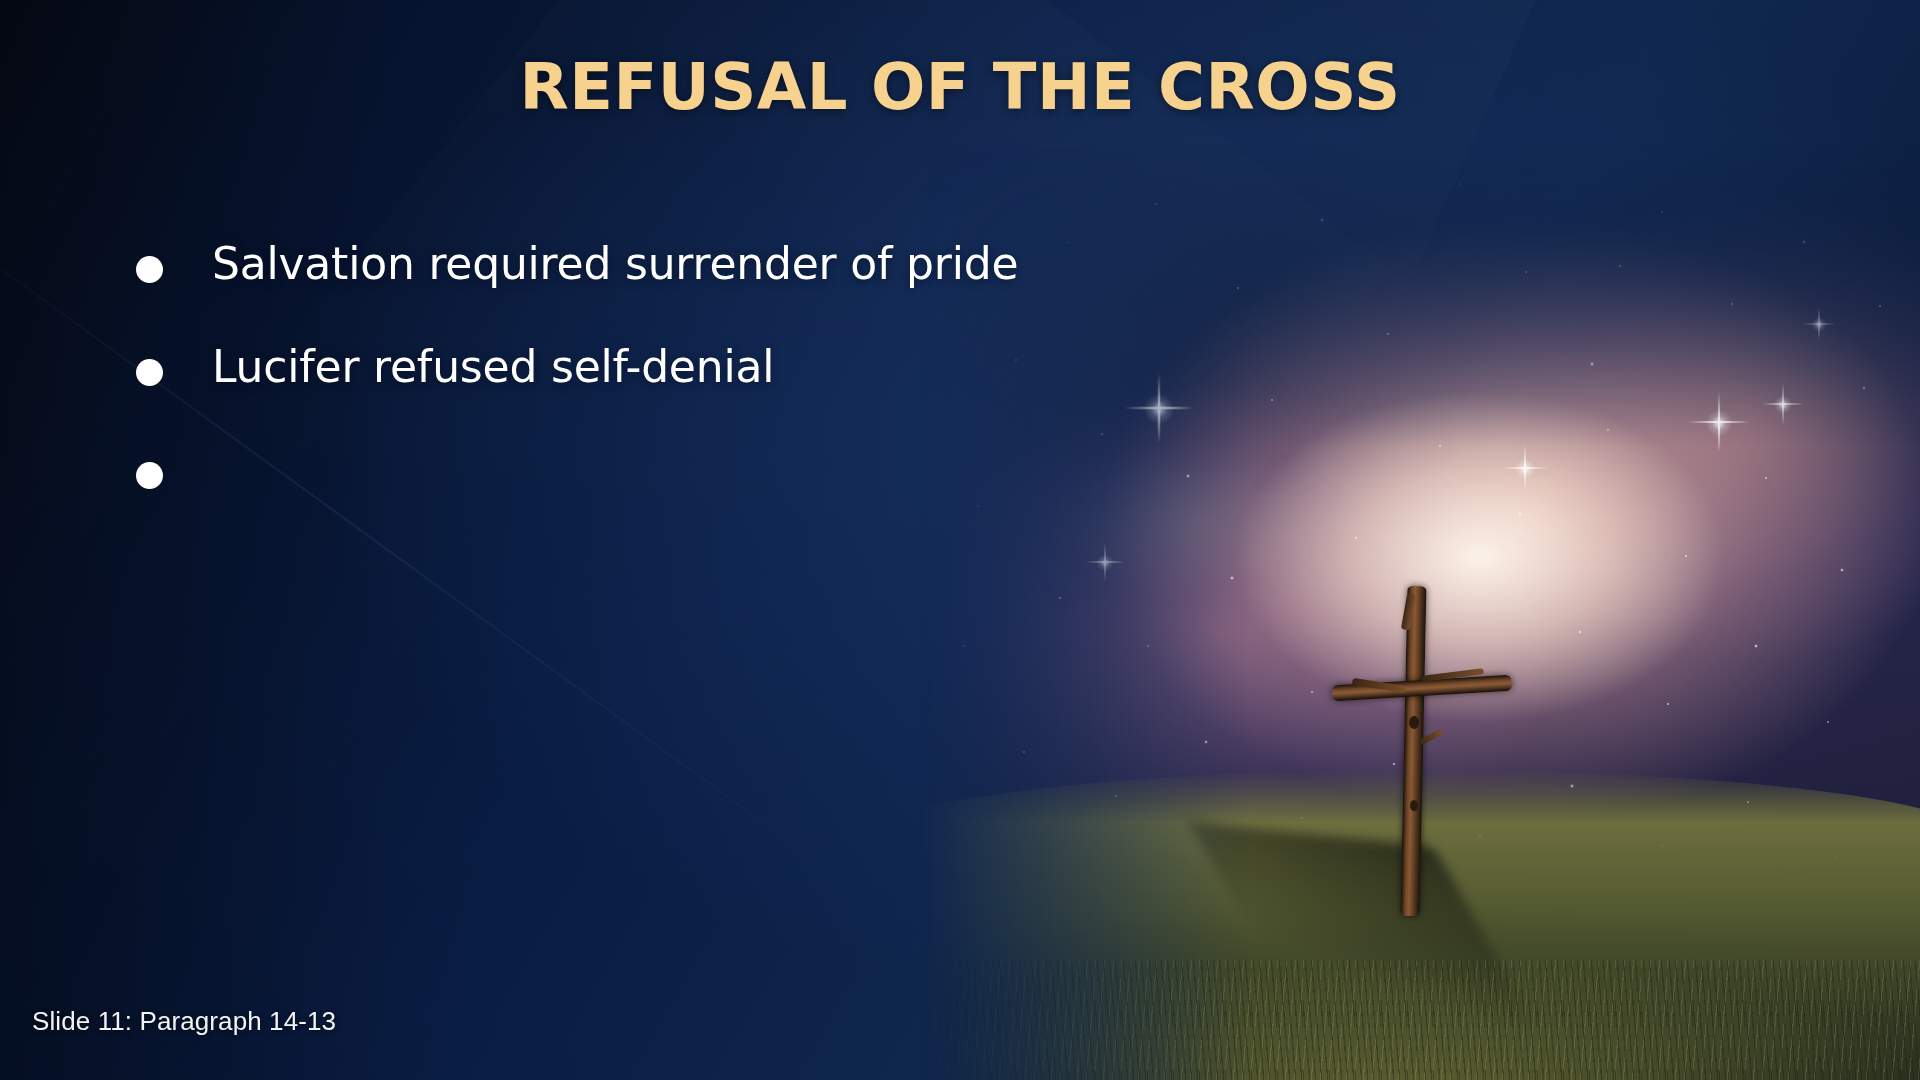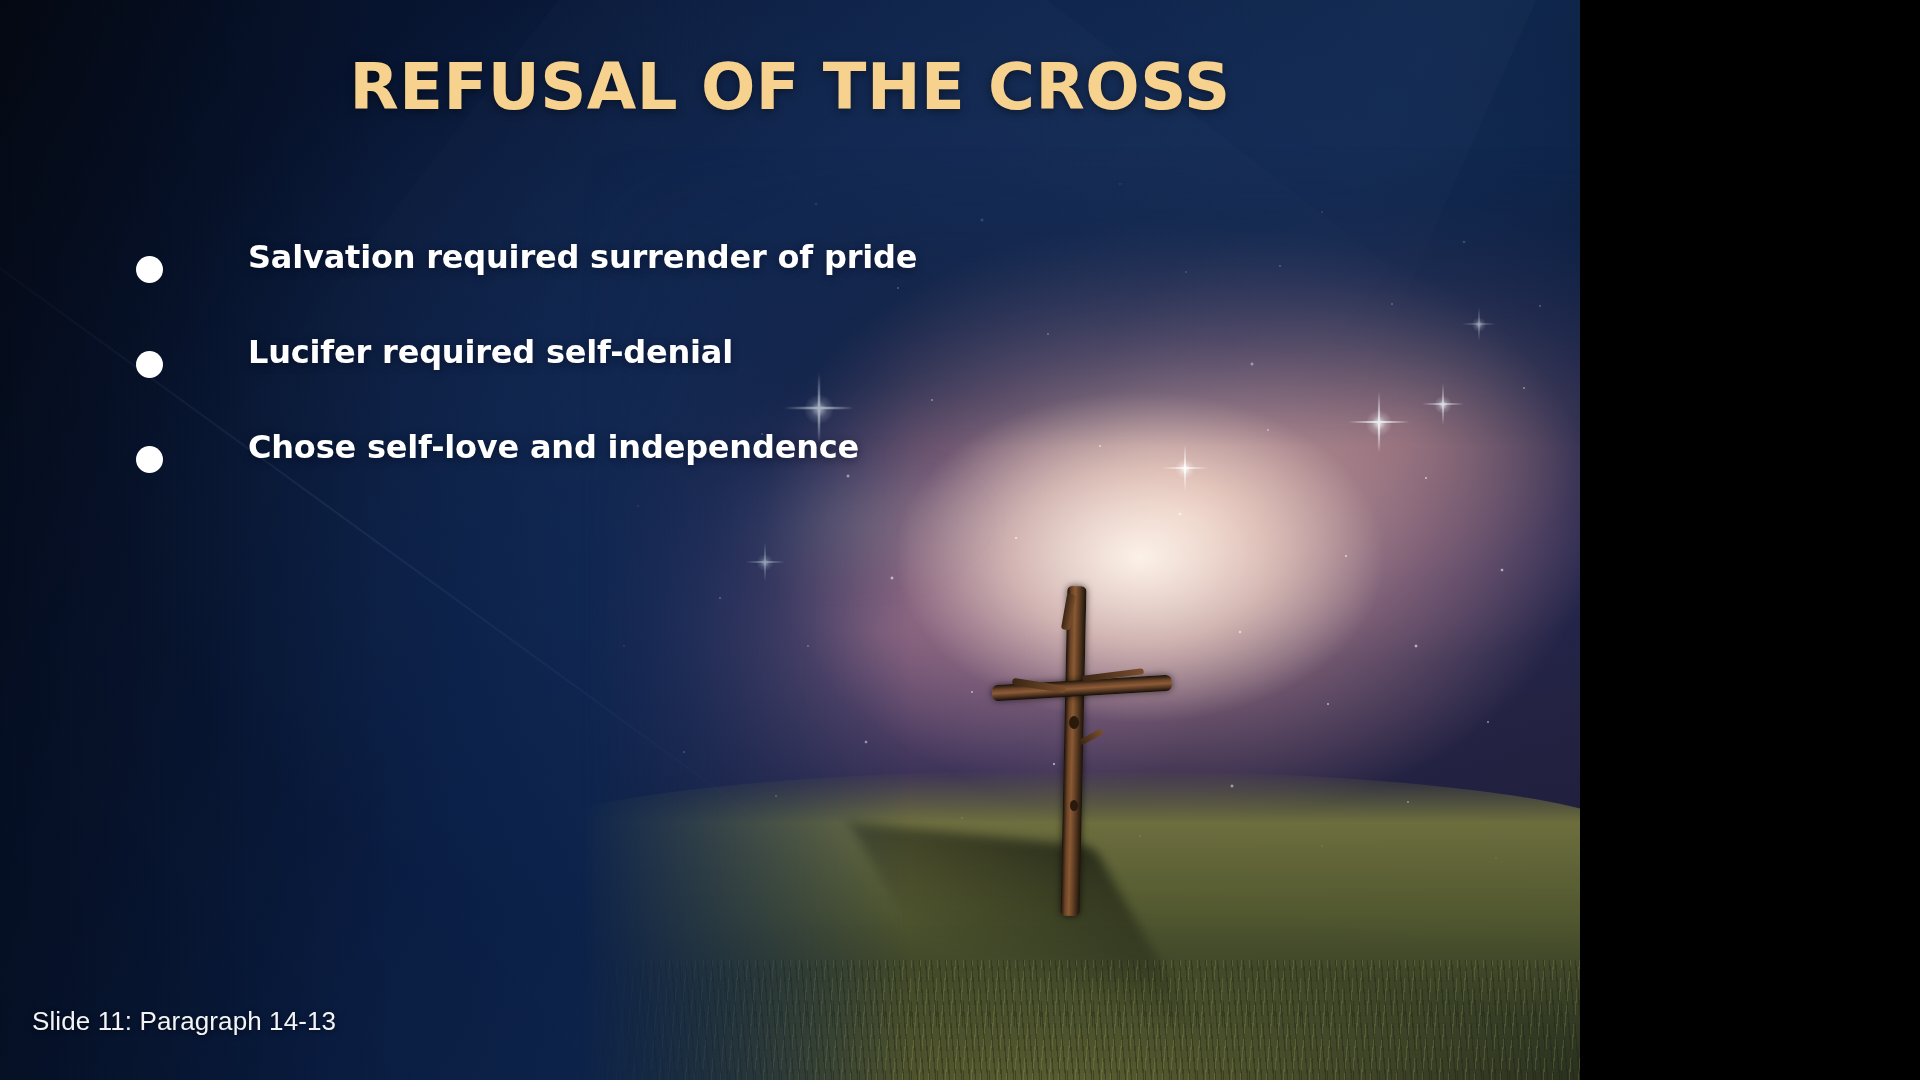--- a/index.html
+++ b/index.html
@@ -5,21 +5,21 @@
   * { margin:0; padding:0; box-sizing:border-box; }
   html, body {
     width:1920px; height:1080px;
     background:#000;
     overflow:hidden;
     font-family:"Liberation Sans", sans-serif;
   }
 
   #slide {
     position:relative;
-    width:1580px; height:1080px;
+    width:1920px; height:1080px;
     overflow:hidden;
     background:
       radial-gradient(ellipse 1400px 900px at 62% 42%, #16305e 0%, rgba(17,40,80,0) 62%),
       linear-gradient(120deg, #010714 0%, #04102a 14%, #0a1e45 42%, #10284f 66%, #0b1c3c 88%, #040c1f 100%);
   }
 
   
   .facet { position:absolute; pointer-events:none; }
   .facet.f1 {
     left:-220px; top:-360px; width:1500px; height:1500px;
@@ -247,27 +247,26 @@
   .bullet-dot {
     flex:0 0 auto;
     width:27px; height:27px;
     border-radius:50%;
     background:#ffffff;
     margin-top:18px;
     margin-right:49px;
   }
   .bullet-text {
     font-family:"DejaVu Sans", sans-serif;
-    font-weight:bold;
-    font-size:32px;
+    font-weight:normal;
+    font-size:44px;
     line-height:1.2;
     color:#ffffff;
     text-shadow:0 2px 9px rgba(0,10,30,0.55);
     letter-spacing:-0.2px;
-    margin-left:36px;
   }
 
   #footer {
     position:absolute;
     left:32px; bottom:43px;
     color:#f2f4f8;
     font-family:"Liberation Sans", sans-serif;
     font-size:26px;
     letter-spacing:0.1px;
     z-index:8;
@@ -319,25 +318,24 @@
 
   <div id="bullets">
 
     <div class="bullet-row">
       <span class="bullet-dot"></span>
       <span class="bullet-text">Salvation required surrender of pride</span>
     </div>
 
     <div class="bullet-row">
       <span class="bullet-dot"></span>
-      <span class="bullet-text">Lucifer required self-denial</span>
+      <span class="bullet-text">Lucifer refused self-denial</span>
     </div>
 
     <div class="bullet-row">
       <span class="bullet-dot"></span>
-      <span class="bullet-text">Chose self-love and independence</span>
     </div>
 
   </div>
 
   <div id="footer">Slide 11: Paragraph 14-13</div>
 
 </div>
 
 </body></html>

